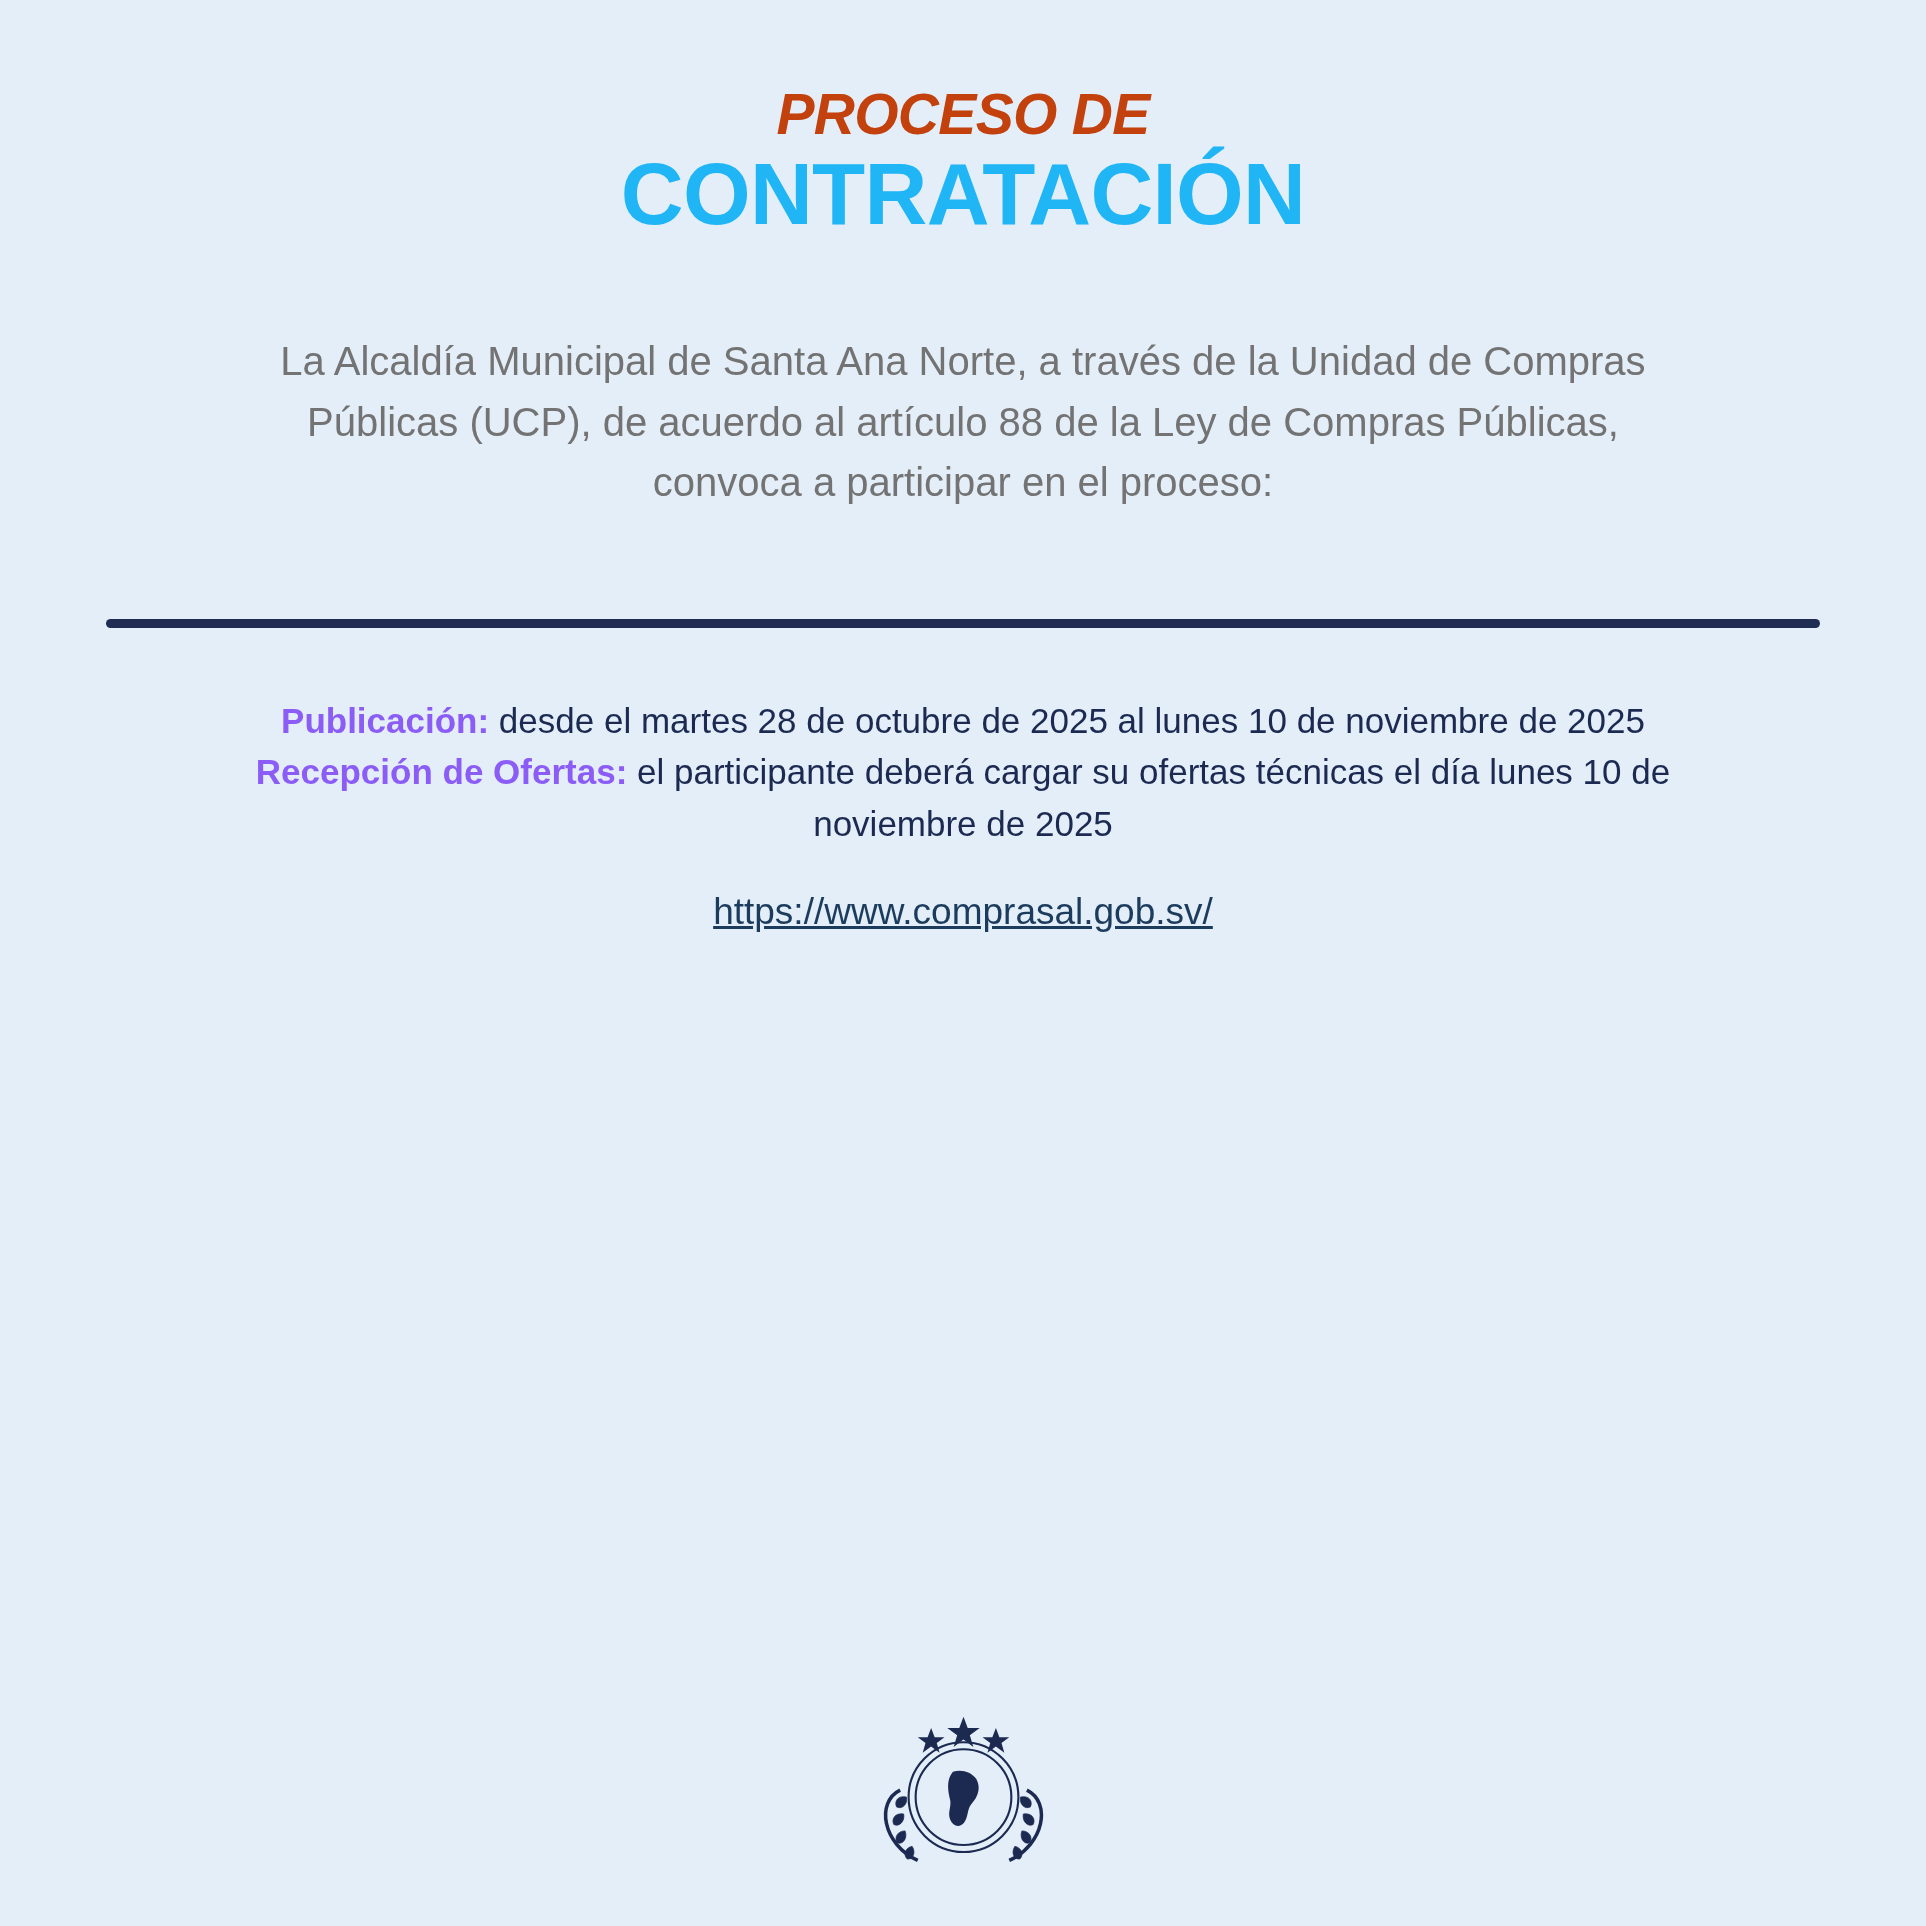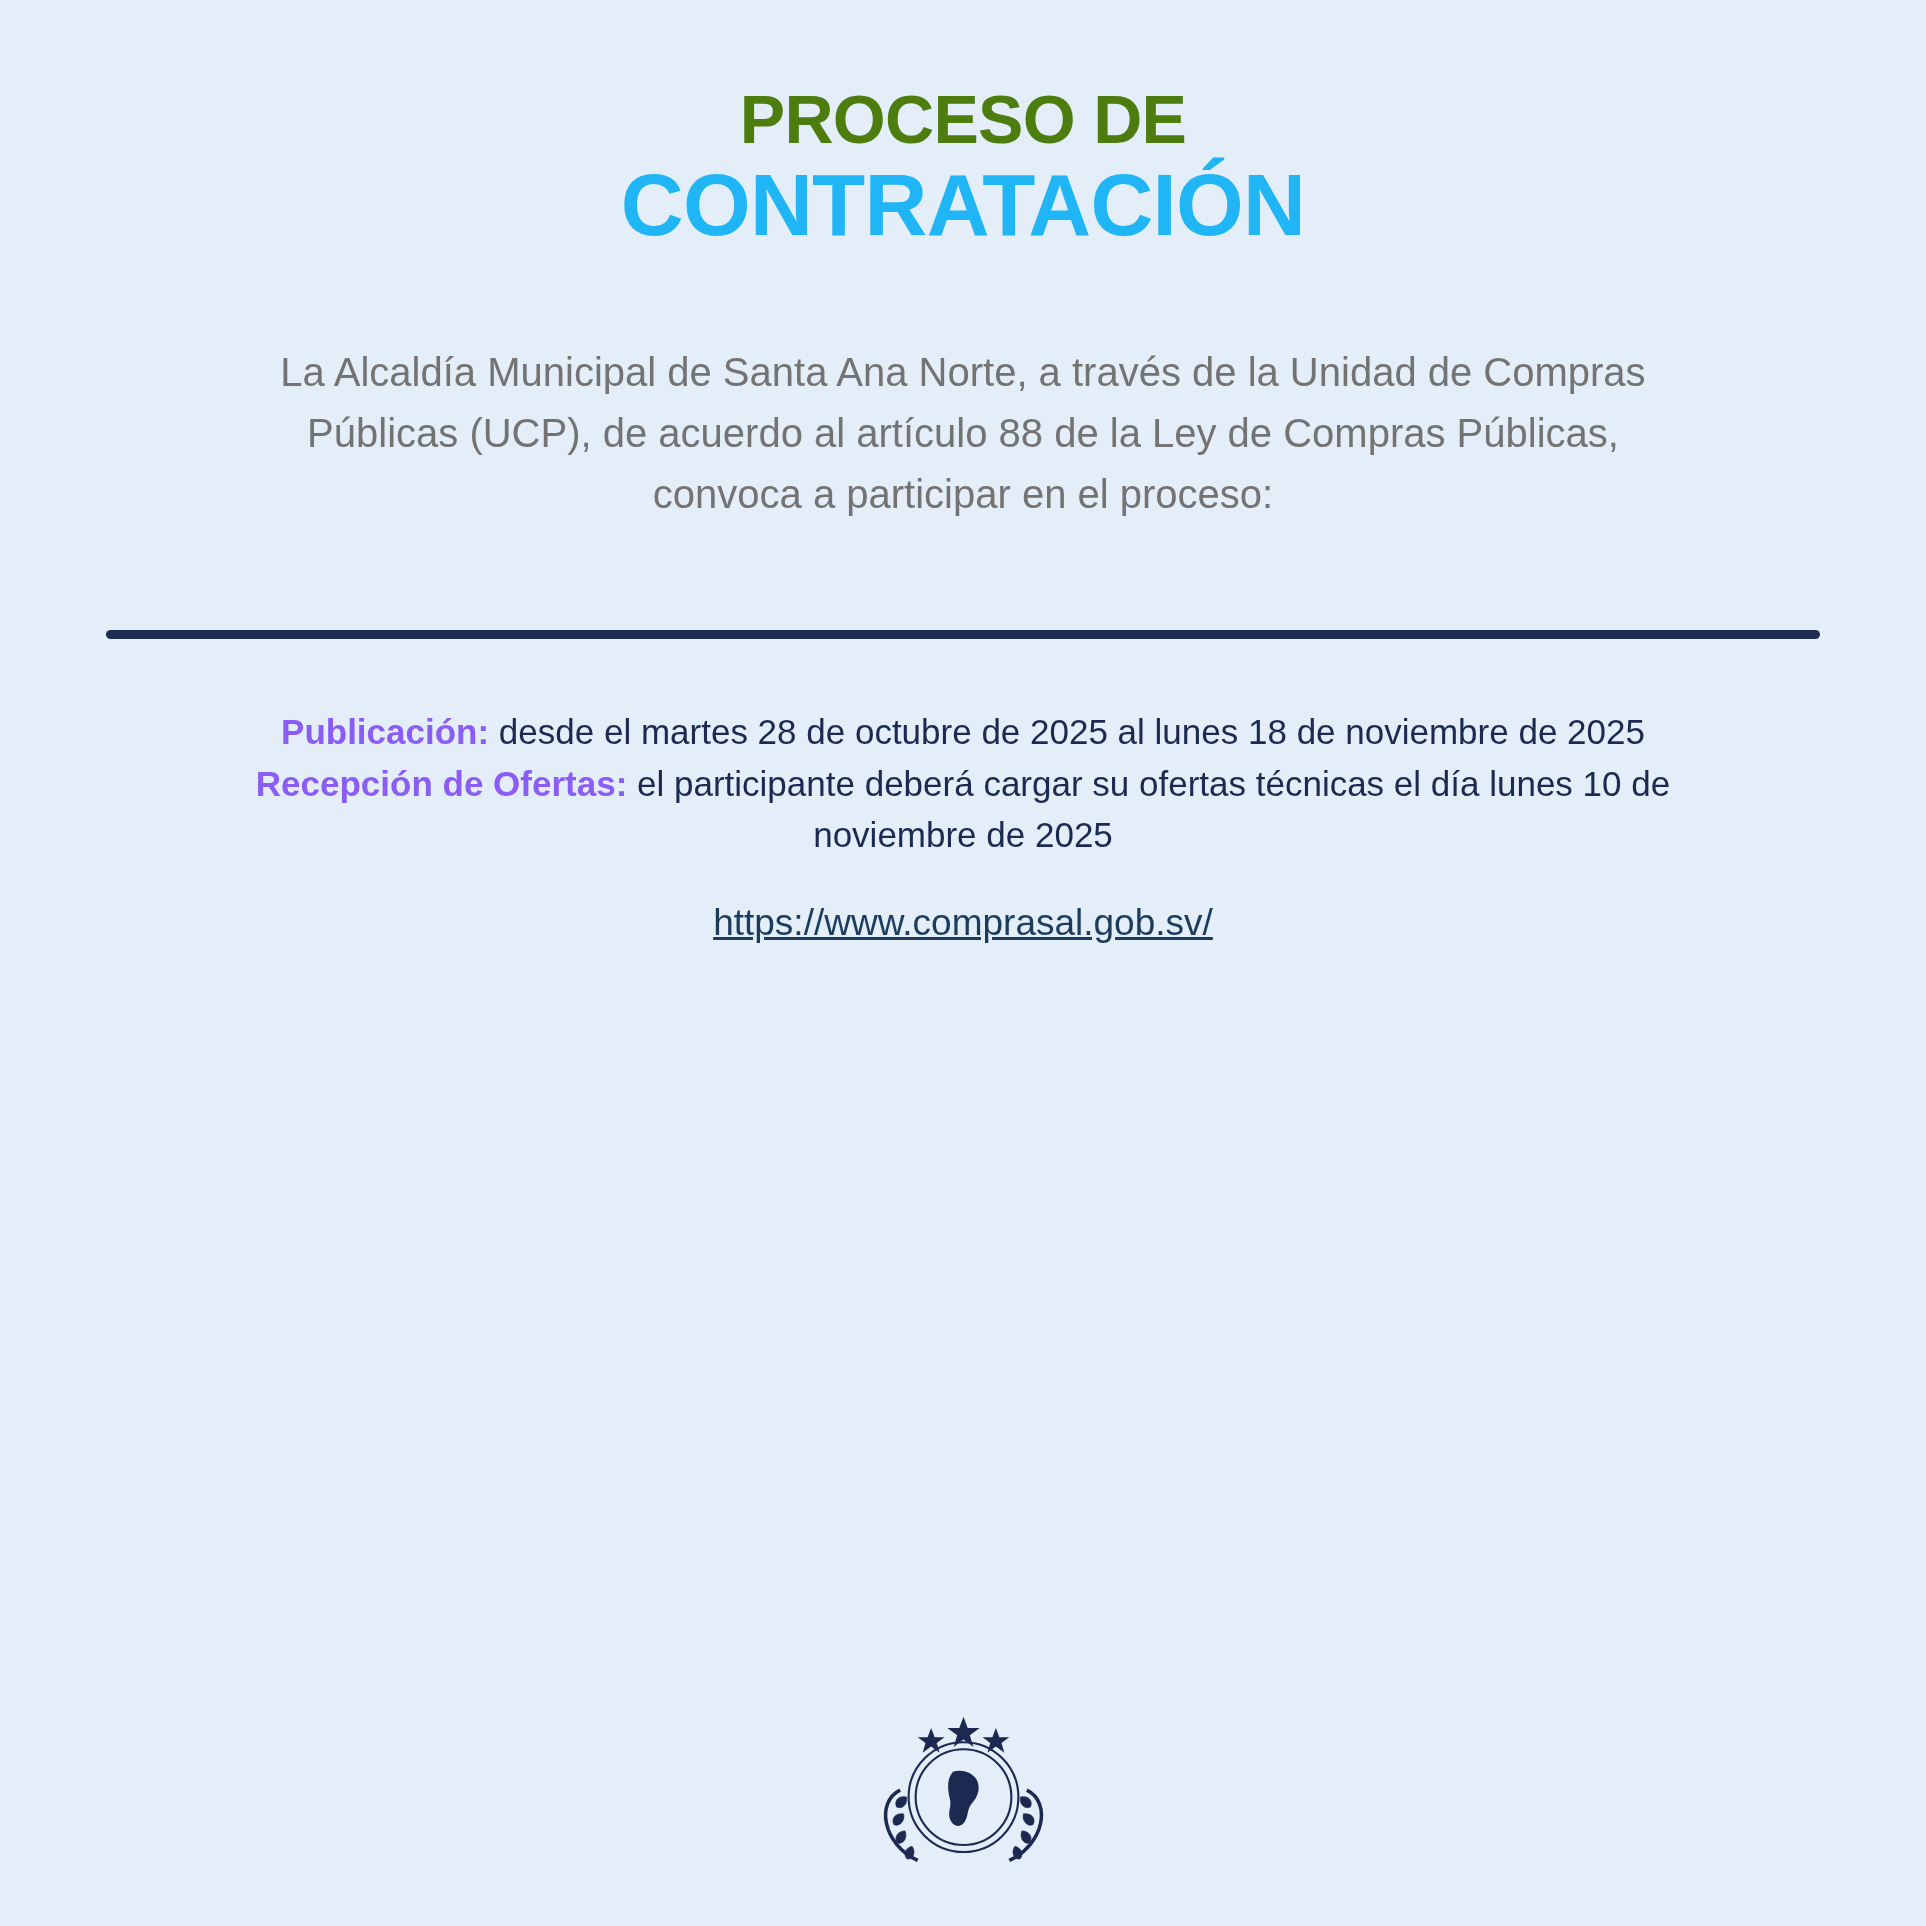--- a/index.html
+++ b/index.html
@@ -25,25 +25,26 @@
     align-items: center;
   }
 
   
   .title-block {
     margin-top: 85px;
     text-align: center;
     width: 100%;
   }
   .title-line1 {
-    font-size: 68px;
+    font-size: 57px;
     font-weight: bold;
     letter-spacing: -0.7px;
-    color: #4d7c0f;
+    color: #c2410c;
     line-height: 1.02;
+    font-style: italic;
   }
   .title-line2 {
     font-size: 87px;
     font-weight: bold;
     letter-spacing: -0.7px;
     color: #20b6f5;
     line-height: 1.02;
     margin-top: 7px;
   }
 
@@ -144,21 +145,21 @@
     <div class="title-line2">CONTRATACIÓN</div>
   </div>
 
   <div class="intro">La Alcaldía Municipal de Santa Ana Norte, a través de la Unidad de Compras Públicas (UCP), de acuerdo al artículo 88 de la Ley de Compras Públicas, convoca a participar en el proceso:</div>
 
   <div class="card">
   </div>
 
   <div class="dates">
     <div>
-      <span class="lbl">Publicación:</span><span> desde el martes 28 de octubre de 2025  al lunes 18 de noviembre de 2025</span>
+      <span class="lbl">Publicación:</span><span> desde el martes 28 de octubre de 2025  al lunes 10 de noviembre de 2025</span>
     </div>
     <div>
       <span class="lbl">Recepción de Ofertas:</span><span> el participante deberá cargar su ofertas técnicas el día lunes 10 de noviembre de 2025</span>
     </div>
   </div>
 
   <a class="link" href="#">https://www.comprasal.gob.sv/</a>
 
   <div class="logo-wrap">
     <span>

